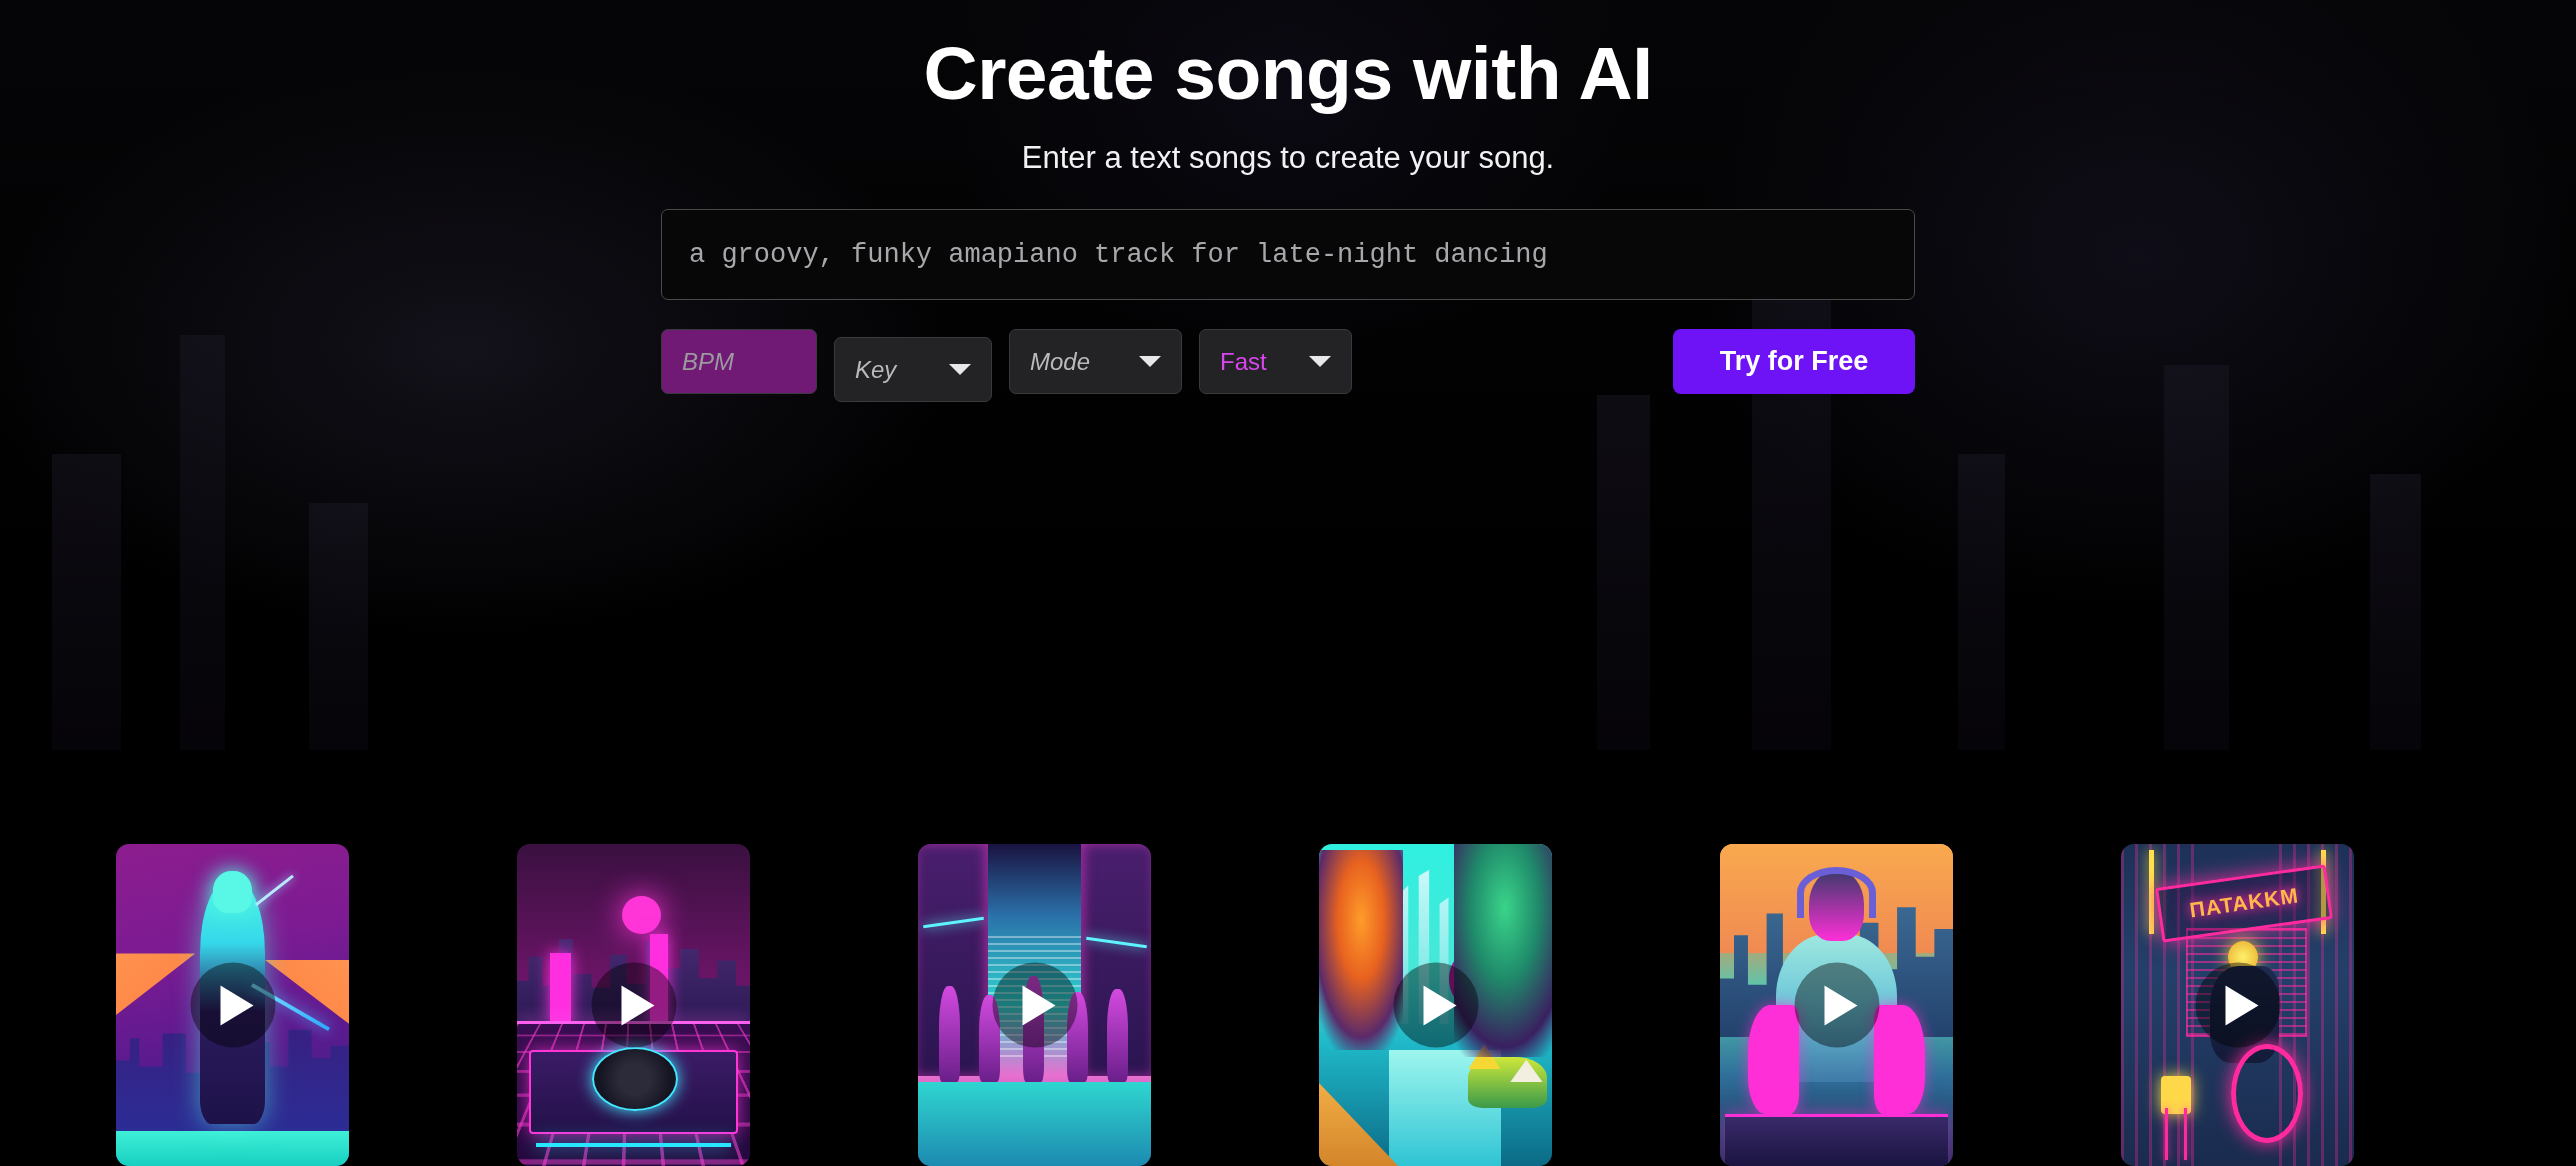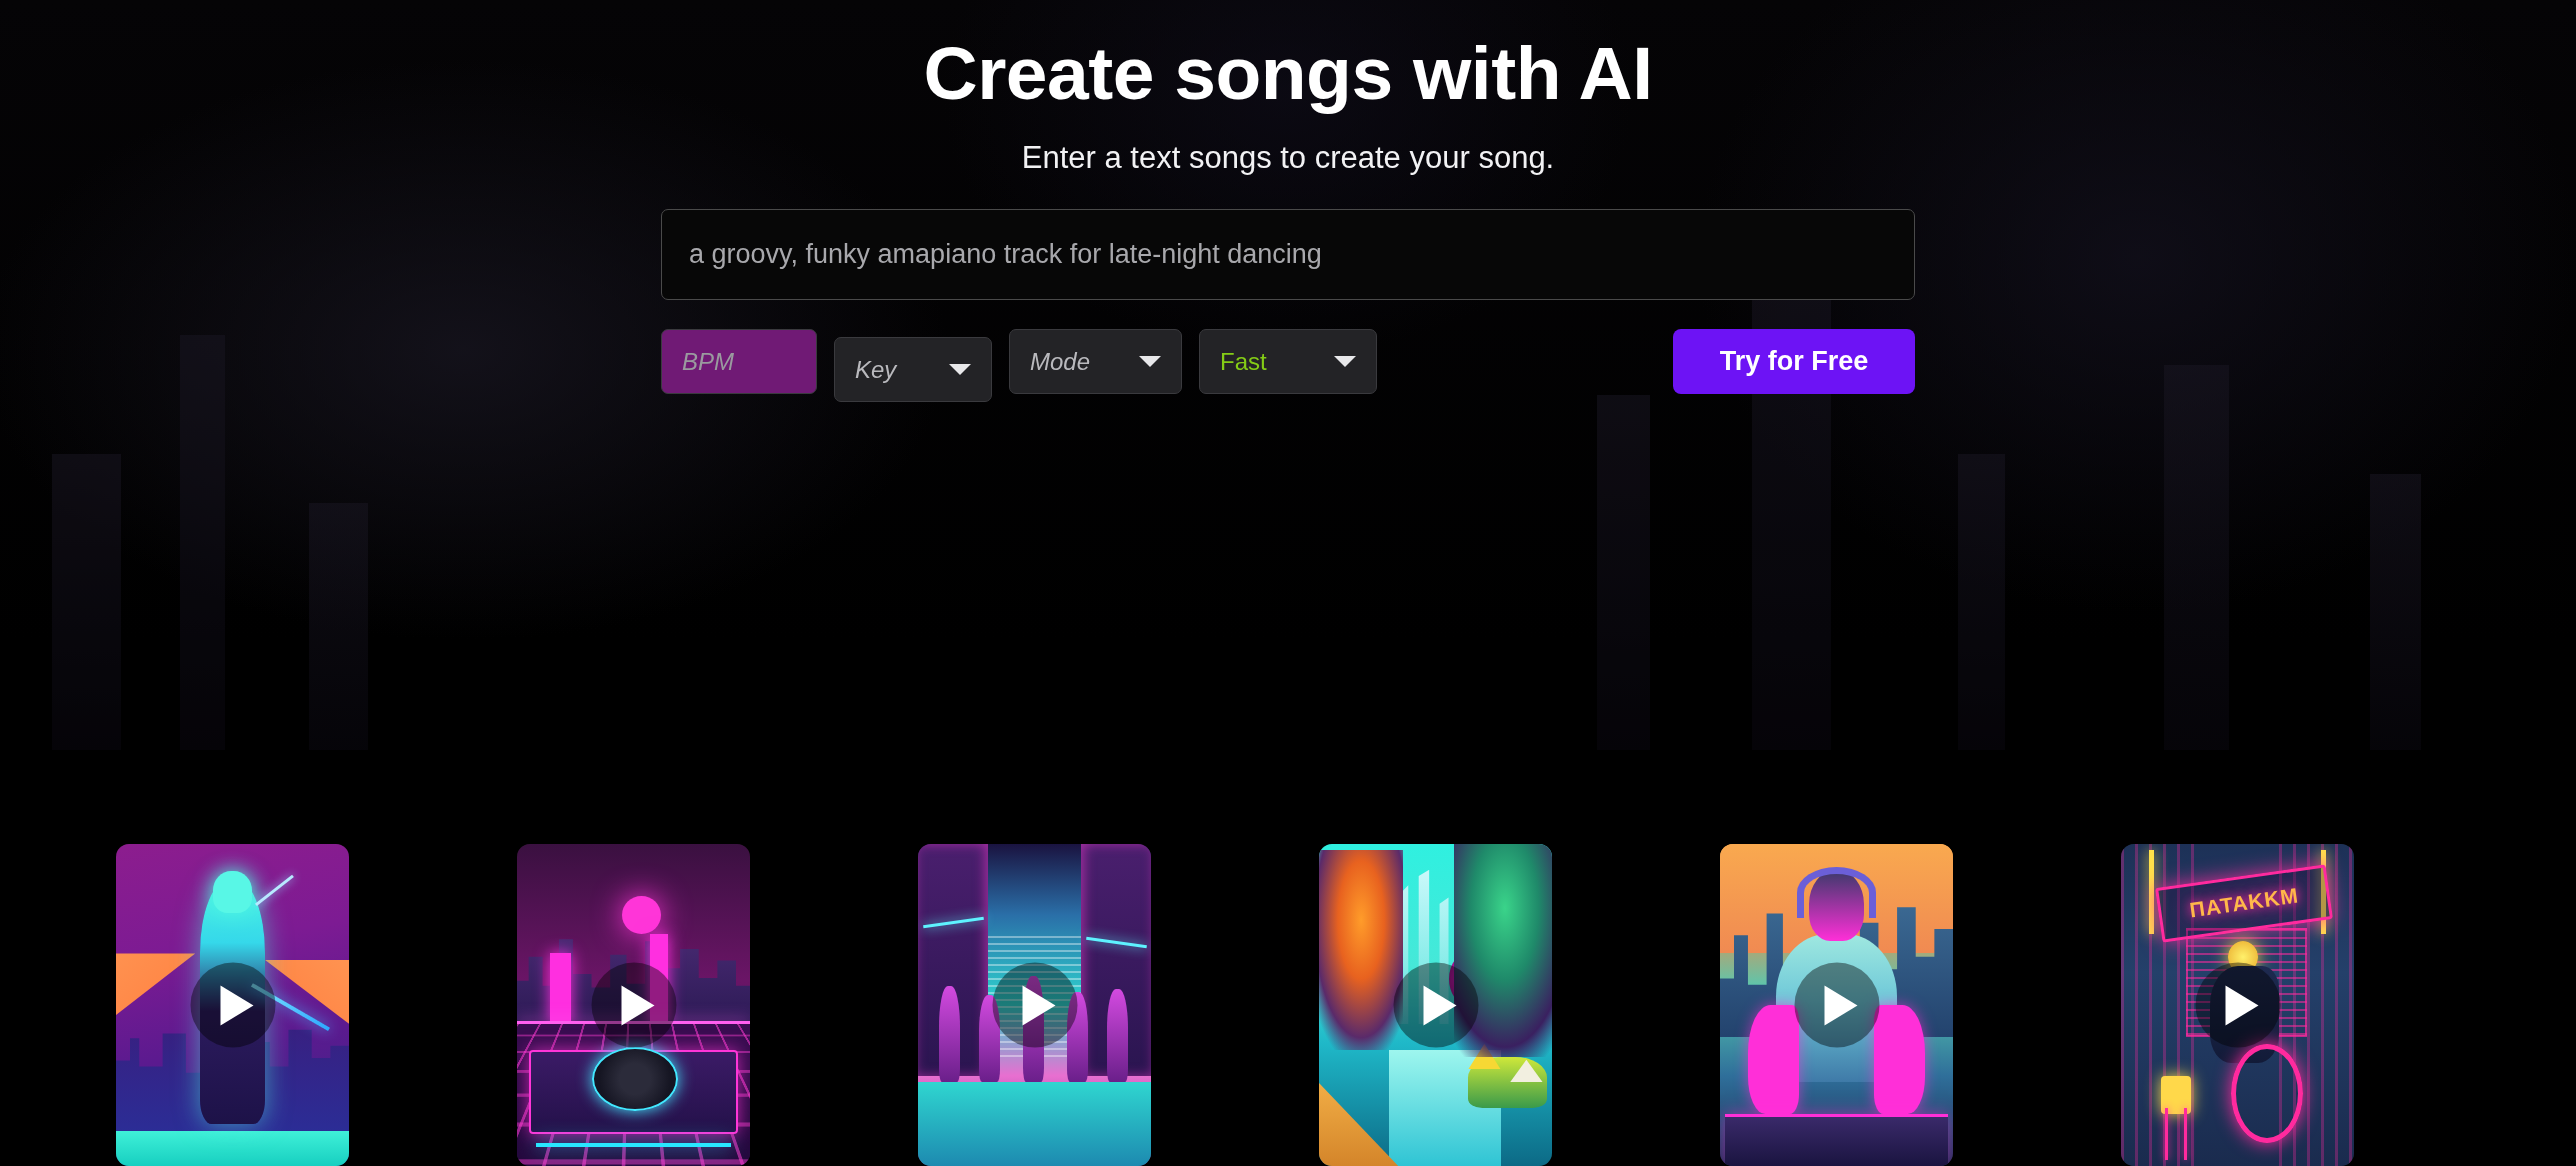--- a/index.html
+++ b/index.html
@@ -63,21 +63,21 @@
   }
 
   .prompt-input {
     width:100%;
     height:91px;
     background:#070707;
     border:1px solid #4a4a4a;
     border-radius:7px;
     color:#a8a8ac;
     font-size:27px;
-    font-family:Liberation Sans, sans-serif;
+    font-family:Liberation Mono, monospace;
     padding:0 27px;
     outline:none;
   }
   .prompt-input::placeholder { color:#a8a8ac; opacity:1; }
 
   .controls {
     display:flex;
     align-items:center;
     margin-top:21px;
     gap:17px;
@@ -105,21 +105,21 @@
     font-style:italic;
   }
   .ctl-bpm::placeholder { color:#9a9a9f; opacity:1; font-style:italic; }
 
   .ctl-select {
     justify-content:space-between;
     gap:22px;
   }
   .ctl-key  { width:158px;margin-top:16px; }
   .ctl-mode { width:173px; }
-  .ctl-fast { width:178px; font-style:normal; color:#84cc16; }
+  .ctl-fast { width:153px; font-style:normal; color:#d946ef; }
 
   .caret {
     width:0; height:0;
     border-left:11px solid transparent;
     border-right:11px solid transparent;
     border-top:11px solid #e8e8ea;
     flex:0 0 auto;
   }
 
   .cta {

